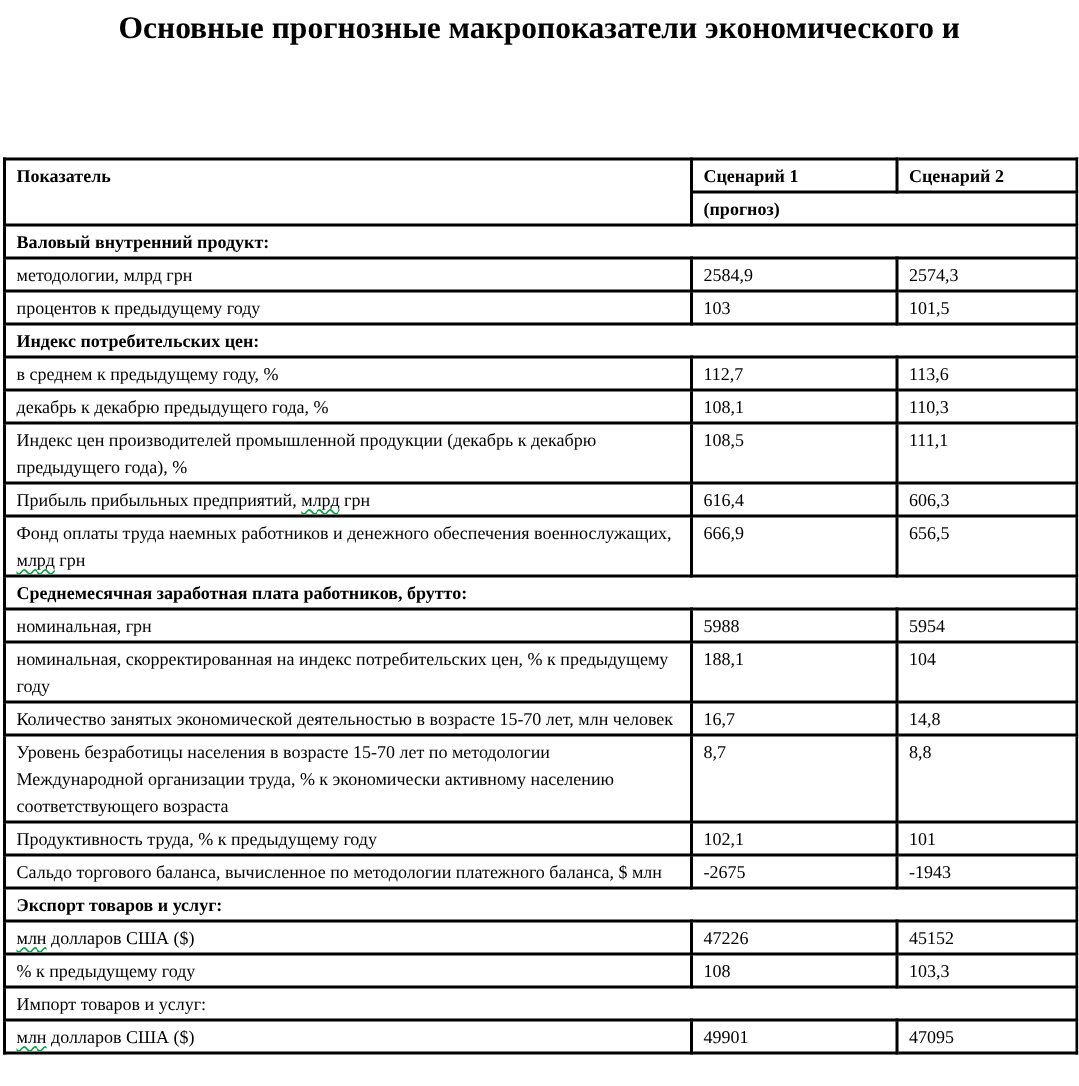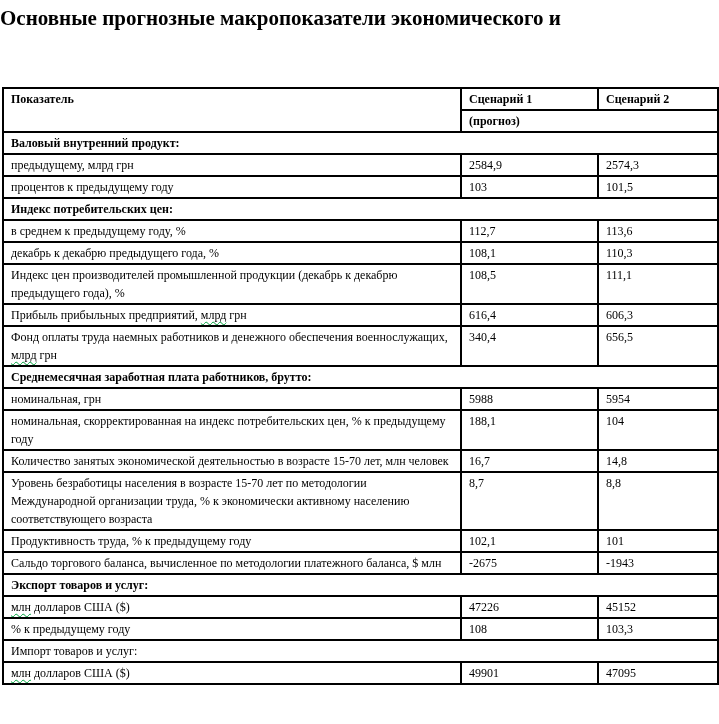--- a/index.html
+++ b/index.html
@@ -16,21 +16,22 @@
     font-family: "Liberation Serif", "DejaVu Serif", serif;
   }
   .page {
     width: 719px;
     min-height: 724px;
     background: var(--bg);
     overflow: hidden;
   }
   .doc-title {
     padding-top: 5px;
-    height: 87px;
+    height: 105px;
+    text-align: center;
     font-weight: bold;
     font-size: 21px;
     line-height: 27px;
     white-space: nowrap;
   }
   table.forecast {
     border-collapse: collapse;
     table-layout: fixed;
     width: 715px;
     margin-left: 2px;
@@ -79,21 +80,21 @@
         <td class="bold">Сценарий 1</td>
         <td class="bold">Сценарий 2</td>
       </tr>
       <tr class="hdr2">
         <td class="bold center" colspan="2">(прогноз)</td>
       </tr>
     <tr>
           <td class="bold" colspan="3">Валовый внутренний продукт:</td>
         </tr>
         <tr>
-          <td class="">предыдущему, млрд грн</td>
+          <td class="">методологии, млрд грн</td>
           <td class="">2584,9</td>
           <td class="">2574,3</td>
         </tr>
         <tr>
           <td class="">процентов к предыдущему году</td>
           <td class="">103</td>
           <td class="">101,5</td>
         </tr>
         <tr>
           <td class="bold" colspan="3">Индекс потребительских цен:</td>
@@ -113,21 +114,21 @@
           <td class="">108,5</td>
           <td class="">111,1</td>
         </tr>
         <tr>
           <td class=""><span>Прибыль прибыльных предприятий, </span><span class="wavy">млрд</span><span> грн</span></td>
           <td class="">616,4</td>
           <td class="">606,3</td>
         </tr>
         <tr>
           <td class=""><span>Фонд оплаты труда наемных работников и денежного обеспечения военнослужащих, </span><span class="wavy">млрд</span><span> грн</span></td>
-          <td class="">340,4</td>
+          <td class="">666,9</td>
           <td class="">656,5</td>
         </tr>
         <tr>
           <td class="bold" colspan="3">Среднемесячная заработная плата работников, брутто:</td>
         </tr>
         <tr>
           <td class="">номинальная, грн</td>
           <td class="">5988</td>
           <td class="">5954</td>
         </tr>

